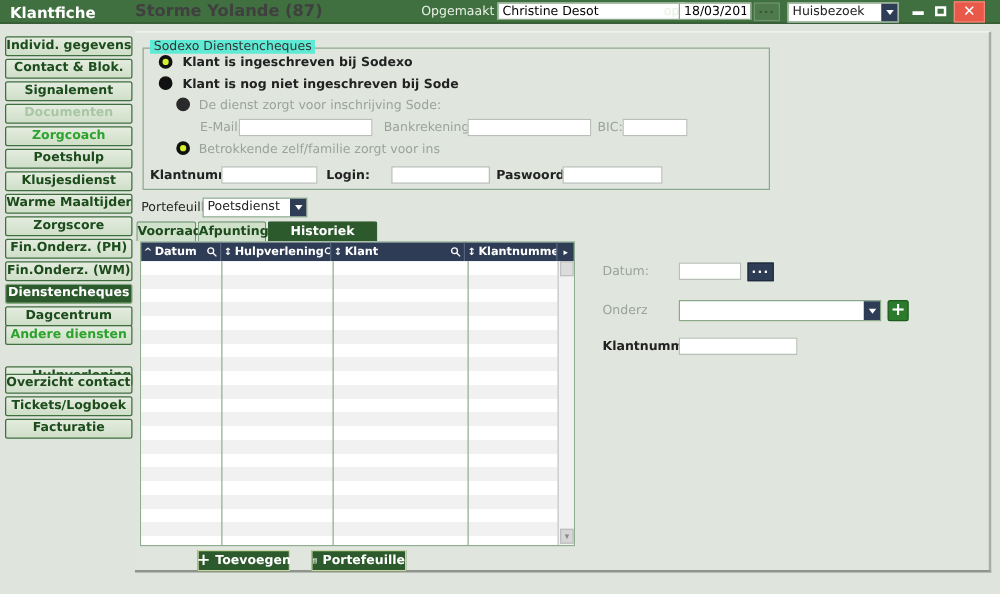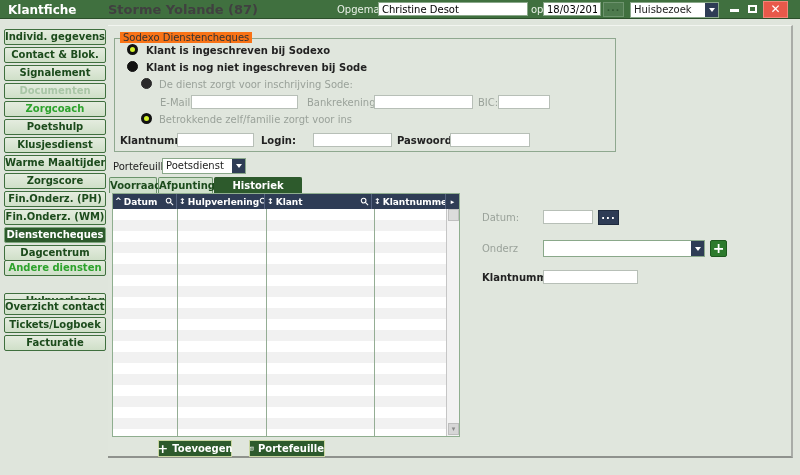--- a/index.html
+++ b/index.html
@@ -40,21 +40,21 @@
   }
   .side-item.disabled { color:#a9c6a6; }
   .side-item.accent { color:#2da32d; }
   .side-item.active { background:#2d5a2c; color:#fff; border-color:#7fa77e; }
 
   
   .content { left:108px; top:25px; width:685px; height:433px; background:#e0e6dd; border-right:2px solid #a9aca7; border-bottom:2px solid #8f928d; border-top:1px solid #f2f5f0; }
 
   
   .fieldset { left:114px; top:38px; width:502px; height:114px; border:1px solid #8fa88f; }
-  .legend { left:120px; top:32px; background:#f97316; padding:0 3px; color:#333; }
+  .legend { left:120px; top:32px; background:#5eead4; padding:0 3px; color:#333; }
   .radio { width:11px; height:11px; border-radius:50%; }
   .radio.sel { background:#d3f22b; border:3px solid #111; }
   .radio.blk { background:#111; border:1px solid #111; }
   .radio.blk-dis { background:#2a2a2a; border:1px solid #2a2a2a; }
   .lbl { white-space:nowrap; }
   .lbl.gray { color:#9aa29a; }
   .lbl.dark { color:#222; font-weight:bold; }
   .input { background:#fff; border:1px solid #b7bfb7; height:14px; font-size:10px; padding:0 2px; font-family:"DejaVu Sans",sans-serif; }
 
   
@@ -82,21 +82,21 @@
   .dots-btn-navy { background:#2e3c55; border:1px solid #1e2a3d; color:#fff; font-weight:bold; text-align:center; line-height:10px; font-size:10px; letter-spacing:1px; }
   .plus-btn { background:#2c7a2c; border:1px solid #1d5a1d; color:#fff; font-weight:bold; text-align:center; font-size:14px; line-height:14px; border-radius:2px; }
 </style>
 </head>
 <body>
 
 <div class="abs titlebar"></div>
 <span class="abs app-title">Klantfiche</span>
 <span class="abs client-title">Storme Yolande (87)</span>
 <span class="abs hdr-label" style="left:337px;">Opgemaakt door</span>
-<input class="abs hdr-input" style="left: 378px; top: 2px; width: 150px;" value="Christine Desot">
+<input class="abs hdr-input" style="left: 398px; top: 2px; width: 150px;" value="Christine Desot">
 <span class="abs hdr-label" style="left:531px;">op</span>
 <input class="abs hdr-input" style="left: 543px; top: 2px; width: 58px; text-align: right;" value="18/03/2019">
 <div class="abs dots-btn-hdr" style="left:603px; top:2px; width:21px; height:15px;">...</div>
 <div class="abs combo" style="left:630px; top:2px; width:89px; height:16px;">
   <span class="txt">Huisbezoek</span>
   <span class="arrow-box">
       <span class="tri-down"></span>
     </span>
 </div>
 <div class="abs win-btn" style="left:727px; top:1px; width:15px; height:15px;">

